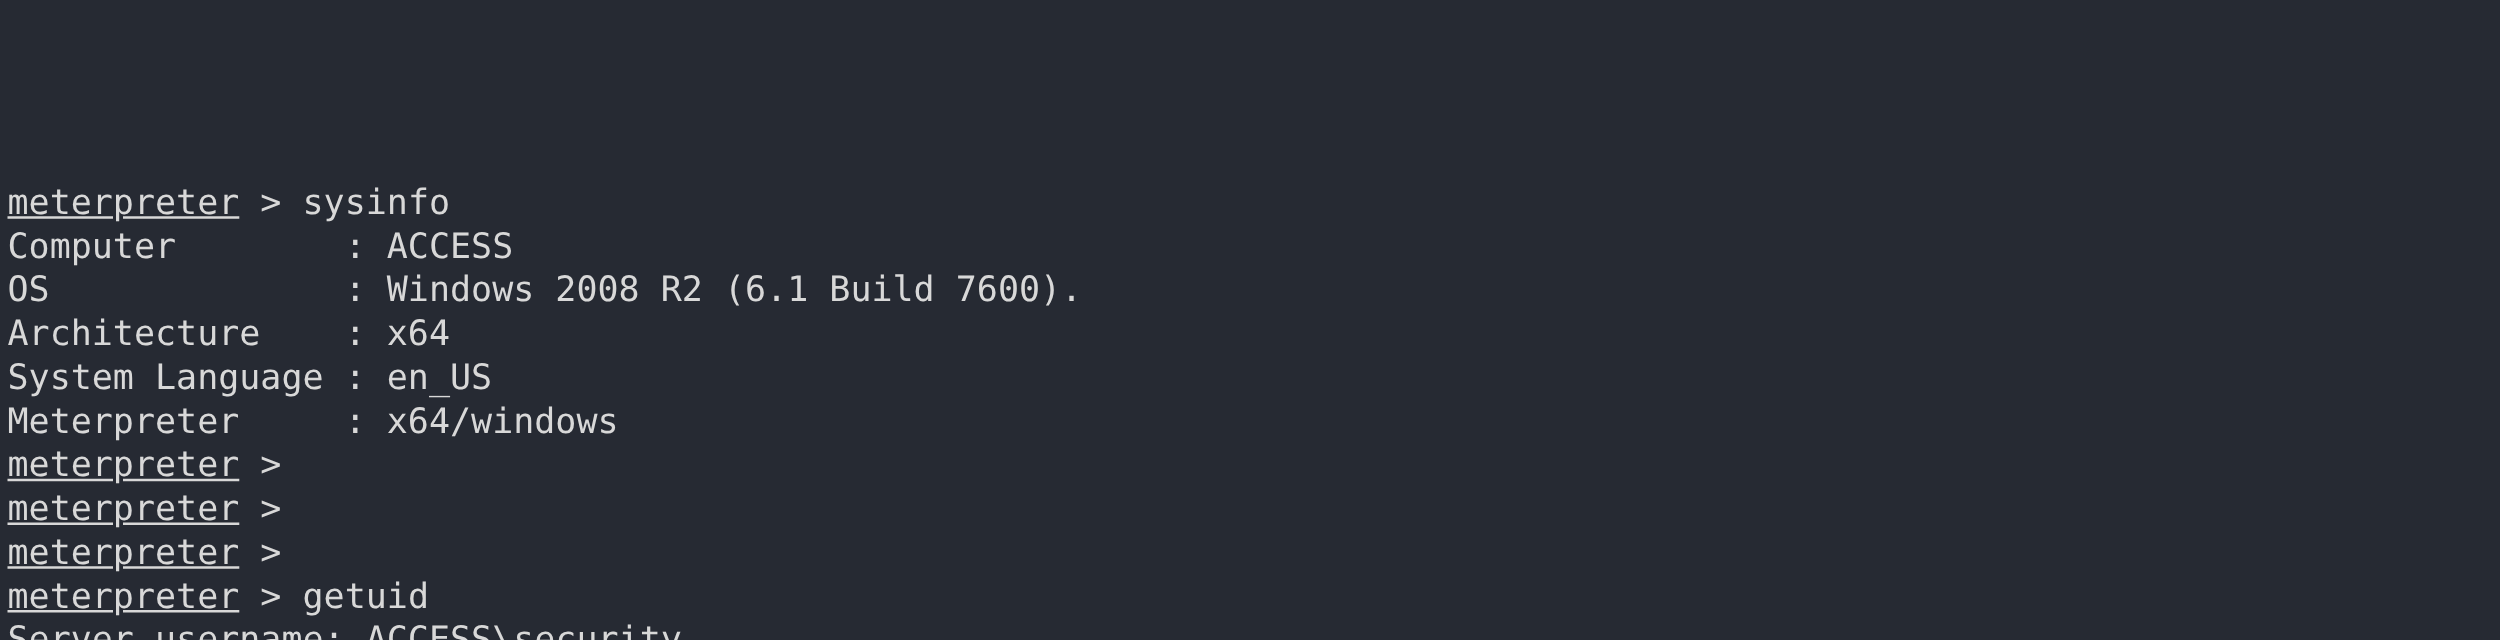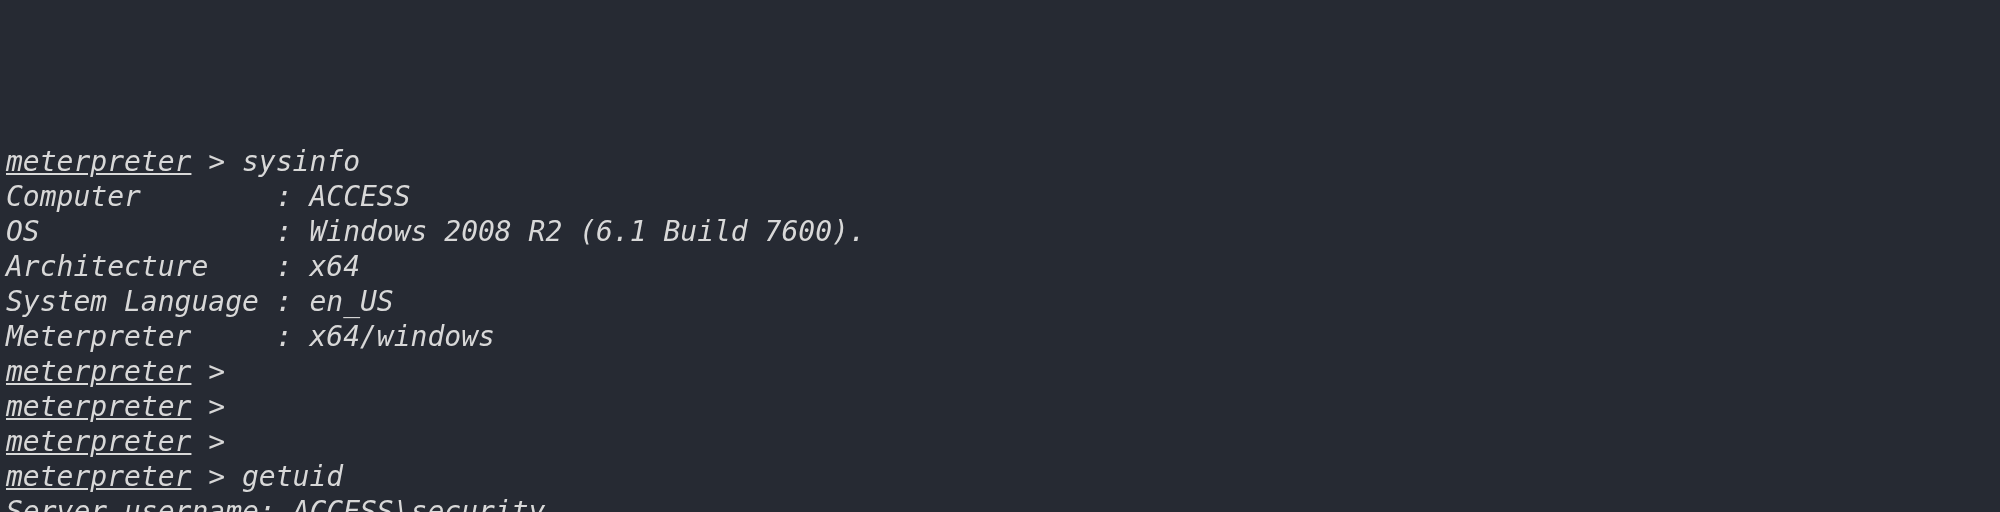--- a/index.html
+++ b/index.html
@@ -14,21 +14,20 @@
       font-size: 28px;
       line-height: 1.25;
       padding: 4px 6px;
       width: 2000px;
       height: 512px;
       overflow: hidden;
       white-space: pre;
     }
     .line {
       display: block;
-      font-style: italic;
     }
     .prompt {
       text-decoration: underline;
     }
     .gt {
       text-decoration: none;
     }
   </style>
 </head>
 <body>

